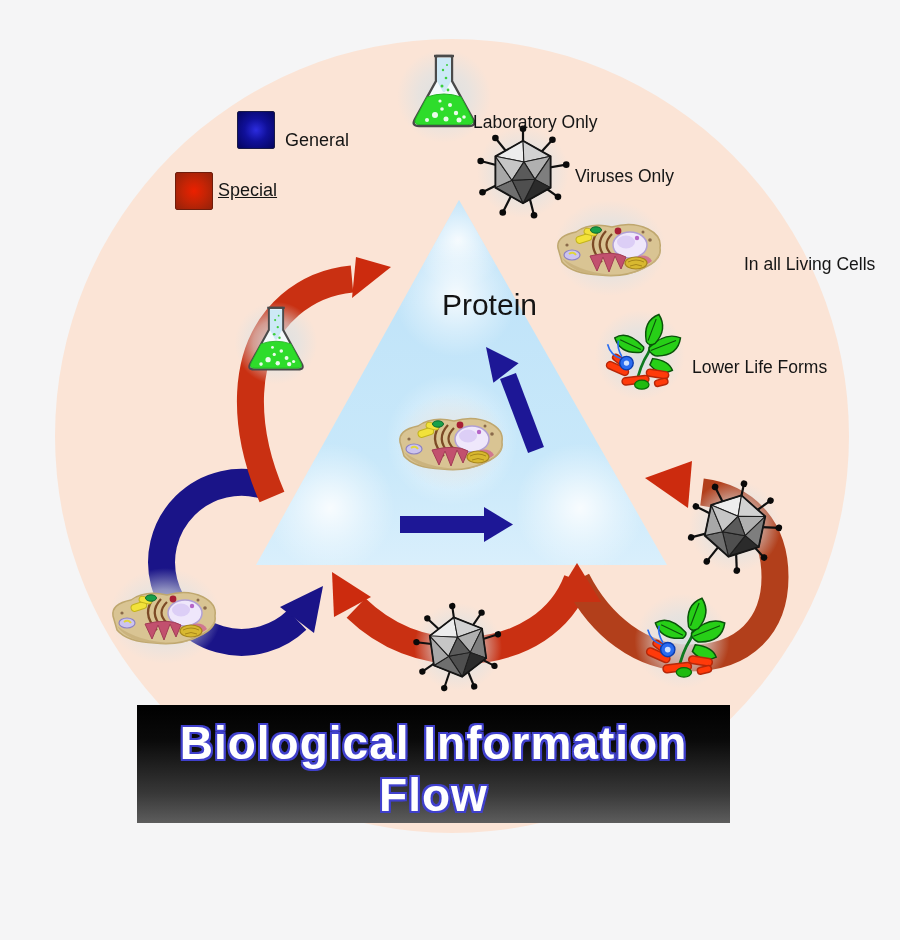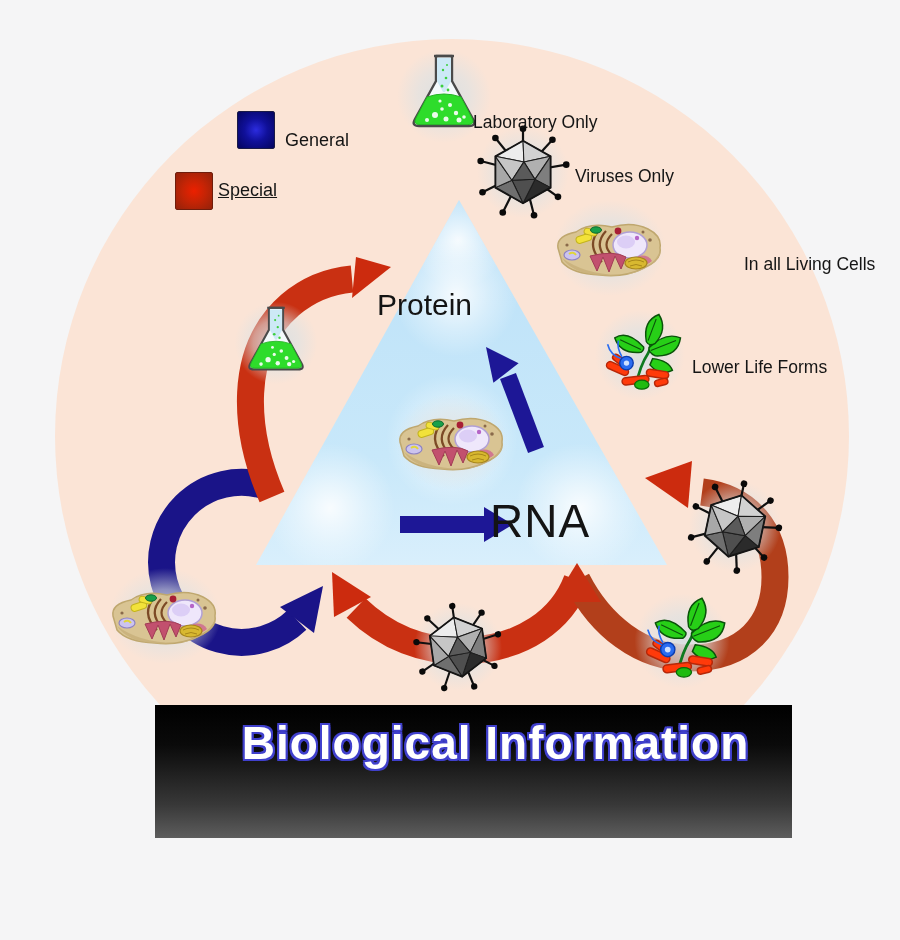--- a/index.html
+++ b/index.html
@@ -3,33 +3,33 @@
 <meta charset="utf-8">
 <style>
   html,body{margin:0;padding:0;background:#f5f5f6;}
   .stage{position:relative;width:900px;height:940px;background:#f5f5f6;overflow:hidden;
          font-family:"Liberation Sans", sans-serif;}
   .circle-bg{position:absolute;left:55px;top:39px;width:794px;height:794px;border-radius:50%;
              background:#fbe4d6;}
   svg.diagram{position:absolute;left:0;top:0;}
   .lbl{position:absolute;color:#151515;font-size:17.5px;white-space:nowrap;}
   .lbl-legend{font-size:18px;}
-  .node{position:absolute;color:#141414;text-align:left;}
+  .node{position:absolute;color:#141414;text-align:right;}
   .node-protein{left:377px;top:288px;width:160px;font-size:30px;}
   .node-big{top:494px;width:180px;font-size:46px;letter-spacing:1px;}
   .node-dna{left:241px;}
   .node-rna{left:490px;}
   .sq{position:absolute;width:36px;height:36px;border-radius:2px;}
   .sq-general{left:237px;top:111px;background:radial-gradient(circle at 50% 50%, #2c2cdf 0%, #10109a 45%, #04045e 100%);
               border:1px solid #1a1a46;}
   .sq-special{left:175px;top:172px;background:radial-gradient(circle at 50% 50%, #ec2000 0%, #c52405 45%, #93220a 100%);
               border:1px solid #6e1d0c;}
-  .banner{position:absolute;left:155px;top:705px;width:593px;height:133px;
+  .banner{position:absolute;left:137px;top:705px;width:593px;height:118px;
           background:linear-gradient(180deg,#000 0%,#0a0a0a 30%,#383838 75%,#5d5d5d 100%);
-          text-align:center;padding-left:44px;}
+          text-align:center;}
   .banner-line{color:#fff;font-weight:bold;font-size:46px;line-height:52px;letter-spacing:1px;
       text-shadow:-2px -2px 0 #4040cc, 2px -2px 0 #4040cc, -2px 2px 0 #4040cc, 2px 2px 0 #4040cc,
                   -2px 0 0 #4040cc, 2px 0 0 #4040cc, 0 -2px 0 #4040cc, 0 2px 0 #4040cc;}
   .banner-line1{margin-top:12px;}
 </style>
 </head>
 <body>
 
 <div class="stage">
 
@@ -227,19 +227,19 @@
   <div class="lbl lbl-legend" style="left:285px;top:130px;text-align:right;">General</div>
   <div class="sq sq-special"></div>
   <div class="lbl lbl-legend" style="left:218px;top:180px;text-decoration:underline;">Special</div>
 
   <div class="lbl" style="left:473px;top:112px;">Laboratory Only</div>
   <div class="lbl" style="left:575px;top:166px;">Viruses Only</div>
   <div class="lbl" style="left:696px;top:254px;margin-left:48px;">In all Living Cells</div>
   <div class="lbl" style="left:692px;top:357px;">Lower Life Forms</div>
 
   <div class="node node-protein">Protein</div>
-  <div class="node node-big node-rna">RNA</div>
 
   <div class="banner">
     <div class="banner-line banner-line1">Biological Information</div>
+    <div class="banner-line">Flow</div>
   </div>
 
 </div>
 
 </body></html>

